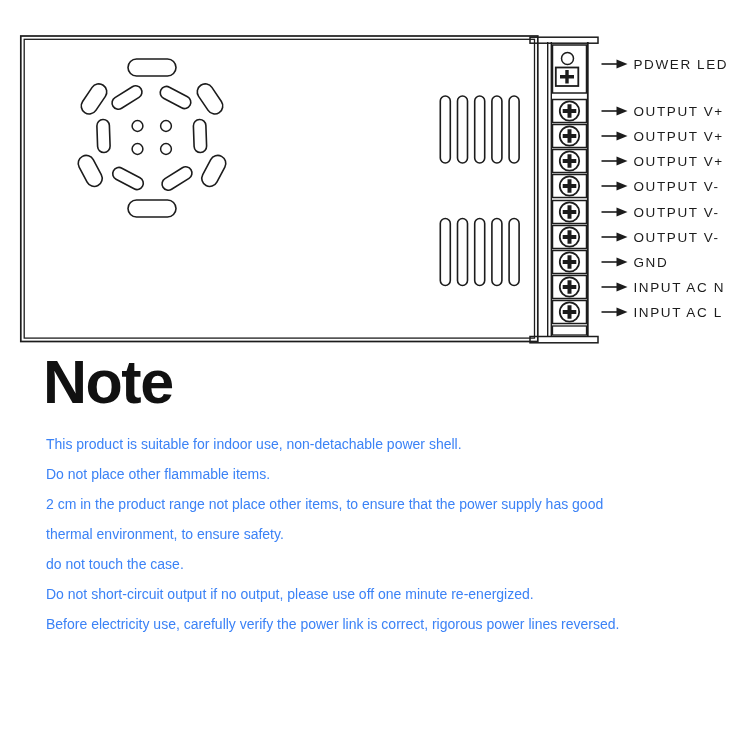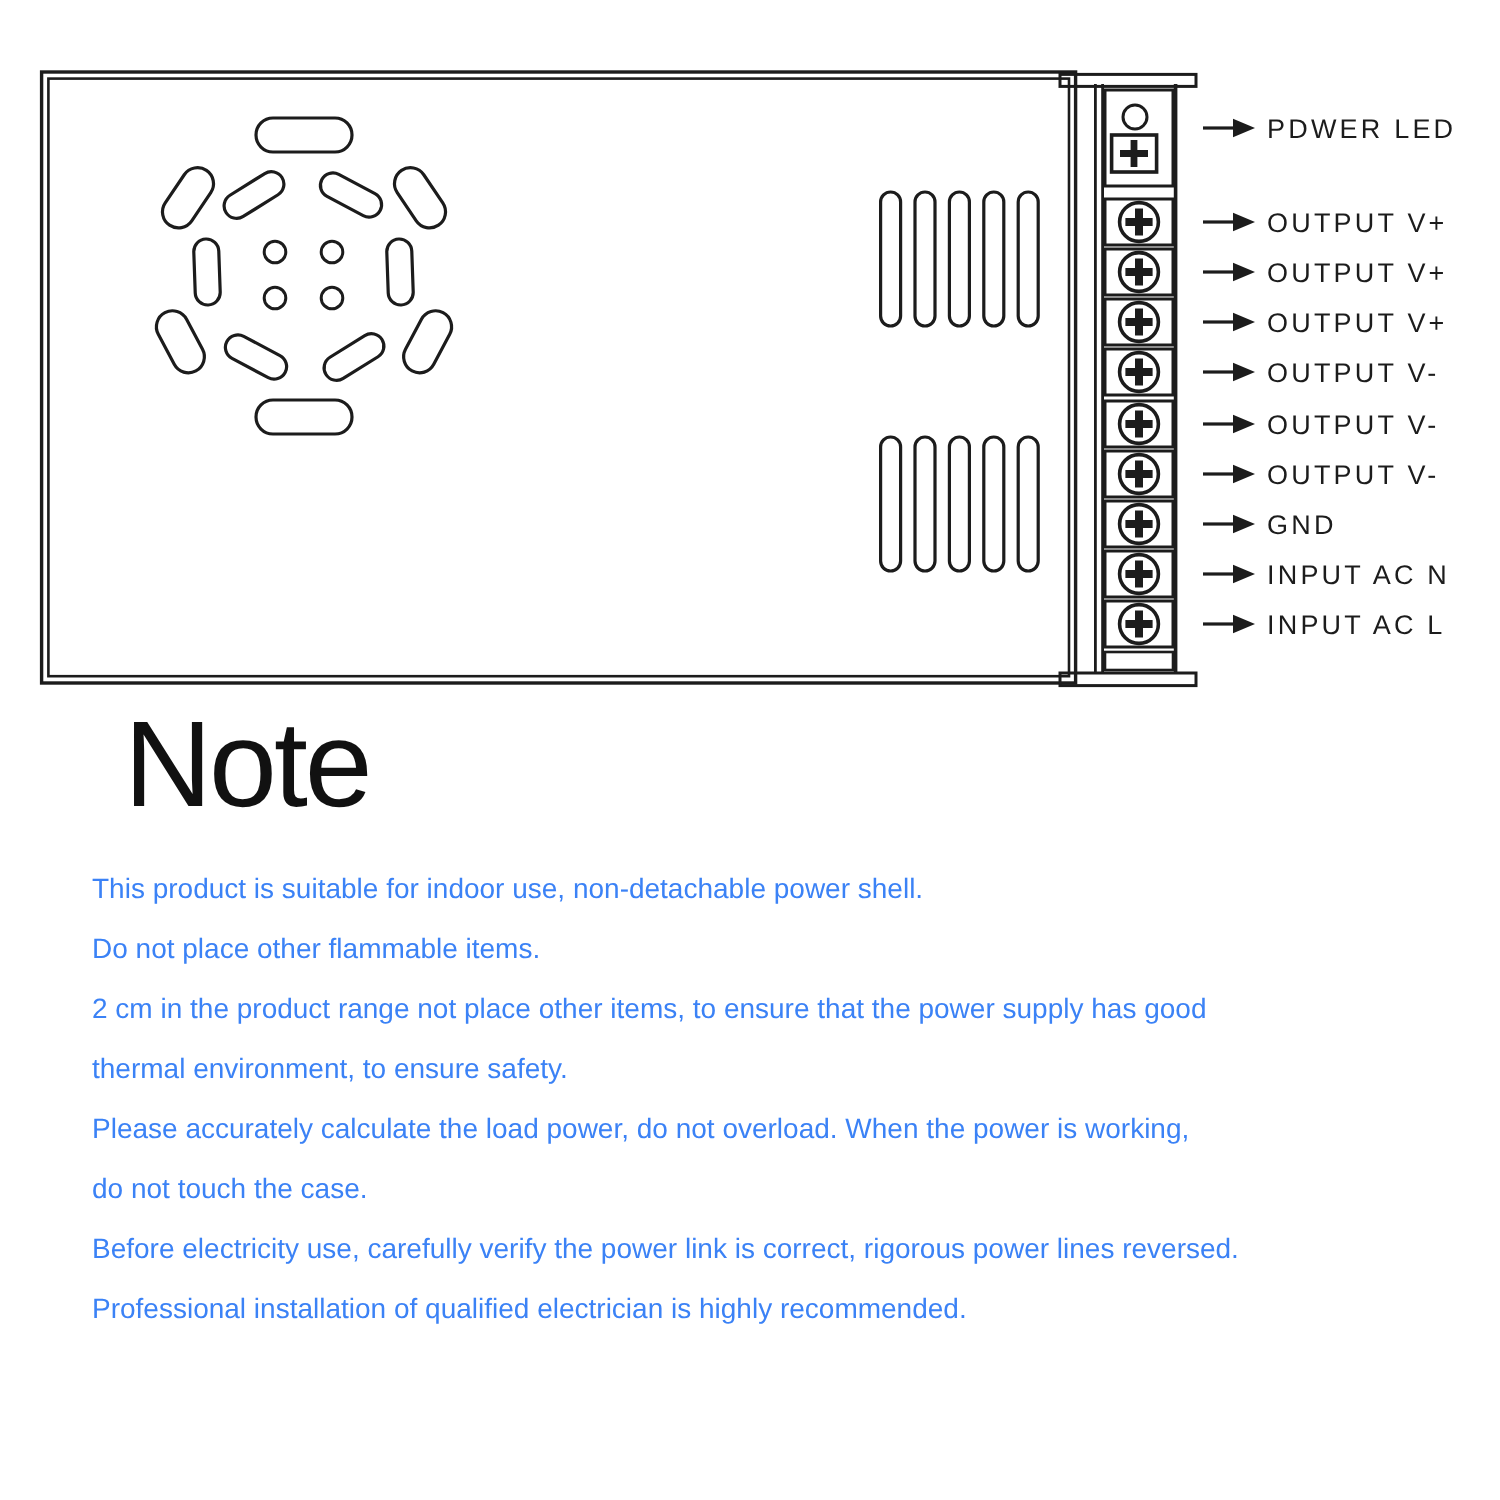--- a/index.html
+++ b/index.html
@@ -28,24 +28,23 @@
     font-size: 13.5px;
     letter-spacing: 1.6px;
     fill: #1c1c1c;
   }
   .note-heading {
     position: absolute;
     left: 43px;
     top: 351px;
     font-size: 61px;
     line-height: 62px;
-    font-weight: normal;
+    font-weight: bold;
     letter-spacing: -1.5px;
     color: #111111;
-    margin-left: 19px;
   }
   .note-lines {
     position: absolute;
     left: 46px;
     top: 429px;
     width: 680px;
   }
   .note-line {
     font-size: 14px;
     line-height: 30px;
@@ -227,19 +226,18 @@
     </g>
   </svg>
 
   <div class="note-heading">Note</div>
 
   <div class="note-lines">
     <div class="note-line">This product is suitable for indoor use, non-detachable power shell.</div>
     <div class="note-line">Do not place other flammable items.</div>
     <div class="note-line">2 cm in the product range not place other items, to ensure that the power supply has good</div>
     <div class="note-line">thermal environment, to ensure safety.</div>
-    <div class="note-line">Please accurately calculate the load power, do not overload. When the power is working,</div>
     <div class="note-line">do not touch the case.</div>
+    <div class="note-line">Do not short-circuit output if no output, please use off one minute re-energized.</div>
     <div class="note-line">Before electricity use, carefully verify the power link is correct, rigorous power lines reversed.</div>
-    <div class="note-line">Professional installation of qualified electrician is highly recommended.</div>
   </div>
 
 </div>
 
 </body></html>

